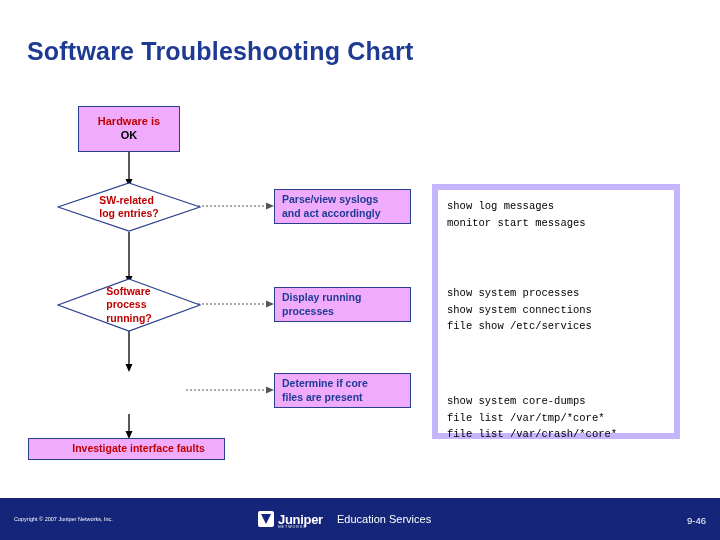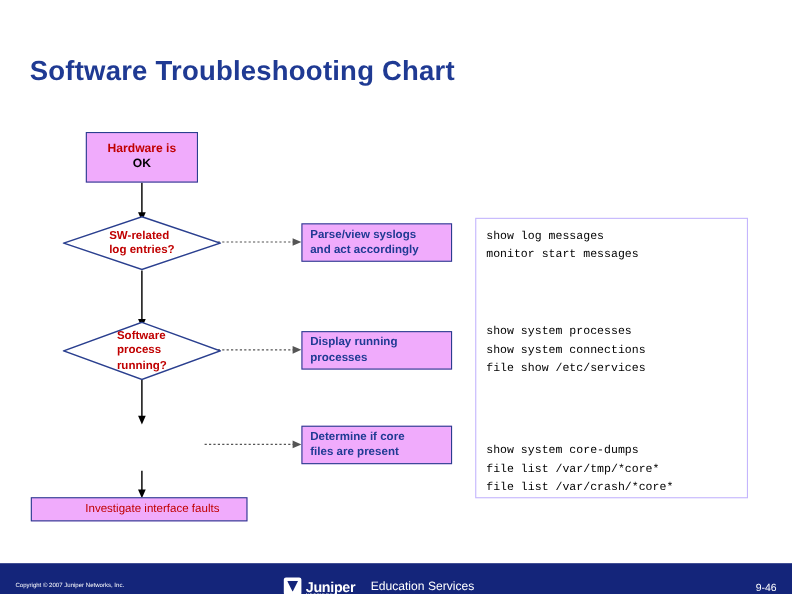--- a/index.html
+++ b/index.html
@@ -9,21 +9,21 @@
   body {
     width: 720px;
     height: 540px;
     background: #ffffff;
     font-family: "Liberation Sans", sans-serif;
     overflow: hidden;
     position: relative;
   }
   .slide {
     position: absolute;
-    left: 0; top: 15px;
+    left: 0; top: 1px;
     width: 720px;
     height: 448px;
   }
   .title {
     position: absolute;
     left: 27px;
     top: 36px;
     font-size: 25px;
     font-weight: bold;
     color: #1f3a93;
@@ -94,41 +94,41 @@
     padding-left: 7px;
     box-sizing: border-box;
     line-height: 1.25;
   }
   .cmd-panel {
     position: absolute;
     left: 432px;
     top: 183px;
     width: 248px;
     height: 255px;
-    border: 1px solid #c4b5fd;
+    border: 6px solid #c4b5fd;
     background: #ffffff;
     box-sizing: border-box;
   }
   .cmd-group {
     position: absolute;
     left: 9px;
     font-family: "Liberation Mono", monospace;
     font-size: 10.5px;
     color: #000000;
     line-height: 1.58;
     white-space: pre;
   }
   .invest-box {
     left: 28px;
     top: 437px;
     width: 197px;
     height: 22px;
     color: #c00000;
     font-size: 10.5px;
-    font-weight: normal;
+    font-weight: bold;
     padding-left: 24px;
   }
   
   .footer-bar {
     position: absolute;
     left: 0;
     top: 497px;
     width: 720px;
     height: 43px;
     background: #14257a;

